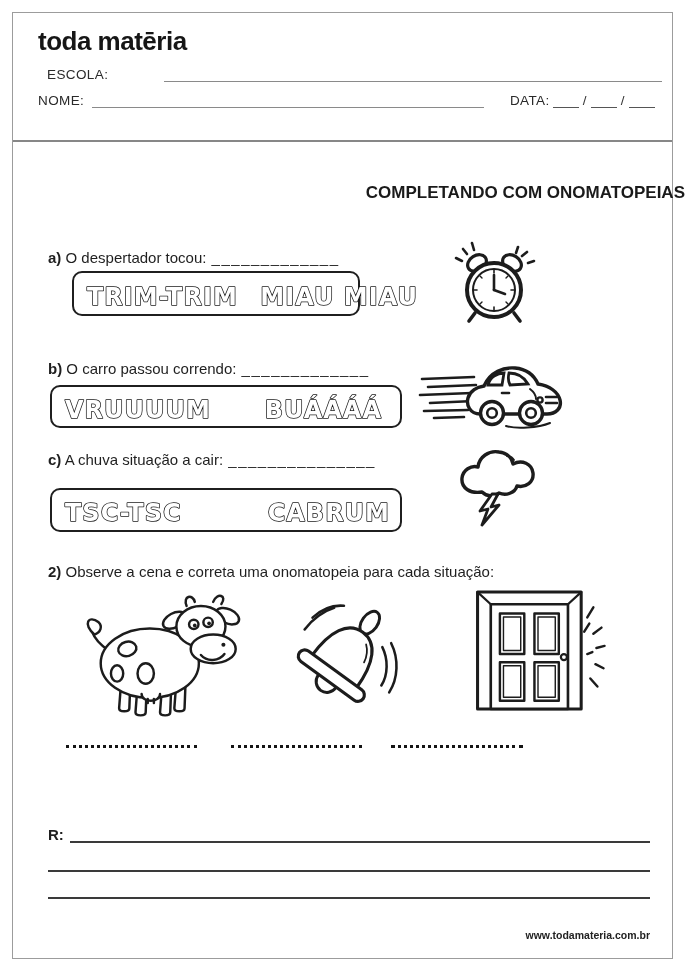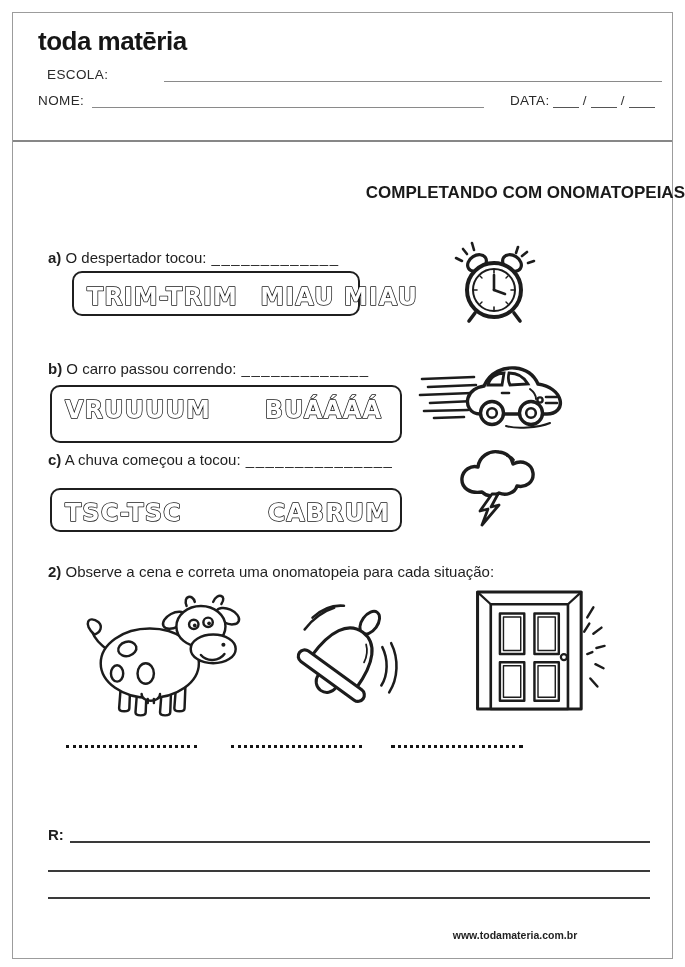--- a/index.html
+++ b/index.html
@@ -23,21 +23,21 @@
   .blank{letter-spacing:1.5px;margin-left:1px;}
   .opt-box{border:2px solid #1f1f1f;border-radius:10px;background:#fff;box-sizing:border-box;}
   .opt-box svg{display:block;width:100%;height:100%;overflow:visible;}
   .bubble-text{font-family:"DejaVu Sans","Liberation Sans",sans-serif;font-weight:700;font-size:24px;
                letter-spacing:1px;fill:#ffffff;stroke:#161616;stroke-width:1.5px;
                paint-order:stroke;stroke-linejoin:round;}
   .dotline{height:4px;border-bottom:3px dotted #141414;}
   .ans-row{display:flex;align-items:flex-end;height:20px;font-size:15px;}
   .ans-line{flex:1;border-bottom:2px solid #3a3a3a;height:14px;margin-left:6px;}
   .rule{height:14px;border-bottom:2px solid #3a3a3a;}
-  .footer{left:380px;top:929px;width:270px;text-align:center;font-size:10.5px;font-weight:700;color:#222;}
+  .footer{left:380px;top:929px;width:270px;text-align:right;font-size:10.5px;font-weight:700;color:#222;}
   .ink{stroke:#1c1c1c;}
 </style>
 </head>
 <body>
 
 <div id="canvas">
 
   <div class="abs page-border"></div>
 
   <div class="abs logo">toda matēria</div>
@@ -100,21 +100,21 @@
       <line x1="47" y1="51" x2="47" y2="36" stroke-width="2.6"></line>
       <line x1="47" y1="51" x2="58" y2="55" stroke-width="2.6"></line>
     </g>
   </svg>
 
   <div class="abs qline" style="left:48px;top:360px;">
     <span class="b">b)</span>
     <span>O carro passou correndo:</span>
     <span class="blank">_____________</span>
   </div>
-  <div class="abs opt-box" style="left:50px;top:385px;width:352px;height:58px;">
+  <div class="abs opt-box" style="left:50px;top:385px;width:352px;height:43px;">
     <svg>
       <text class="bubble-text" x="13" y="31">VRUUUUM</text>
       <text class="bubble-text" x="330" y="31" text-anchor="end">BUÁÁÁÁ</text>
     </svg>
   </div>
 
   <svg class="abs" style="left:418px;top:355px;" width="150" height="76" viewBox="0 0 150 76">
     <g class="ink" fill="none" stroke-linecap="round">
       <line x1="4" y1="24" x2="56" y2="22" stroke-width="2.6"></line>
       <line x1="10" y1="32" x2="58" y2="30" stroke-width="2.6"></line>
@@ -133,21 +133,21 @@
       <circle cx="74" cy="58" r="11.5" fill="#fff" stroke-width="3.4"></circle>
       <circle cx="74" cy="58" r="4.8" stroke-width="2.6"></circle>
       <circle cx="113" cy="58" r="11.5" fill="#fff" stroke-width="3.4"></circle>
       <circle cx="113" cy="58" r="4.8" stroke-width="2.6"></circle>
       <path d="M88,71 C98,74 120,73 132,68" stroke-width="2"></path>
     </g>
   </svg>
 
   <div class="abs qline" style="left:48px;top:451px;">
     <span class="b">c)</span>
-    <span>A chuva começou a tocou:</span>
+    <span>A chuva situação a cair:</span>
     <span class="blank">_______________</span>
   </div>
   <div class="abs opt-box" style="left:50px;top:476px;width:352px;height:44px;margin-top:12px;">
     <svg>
       <text class="bubble-text" x="13" y="31">TSC-TSC</text>
       <text class="bubble-text" x="338" y="31" text-anchor="end">CABRUM</text>
     </svg>
   </div>
 
   <svg class="abs" style="left:452px;top:444px;" width="88" height="84" viewBox="0 0 88 84">

